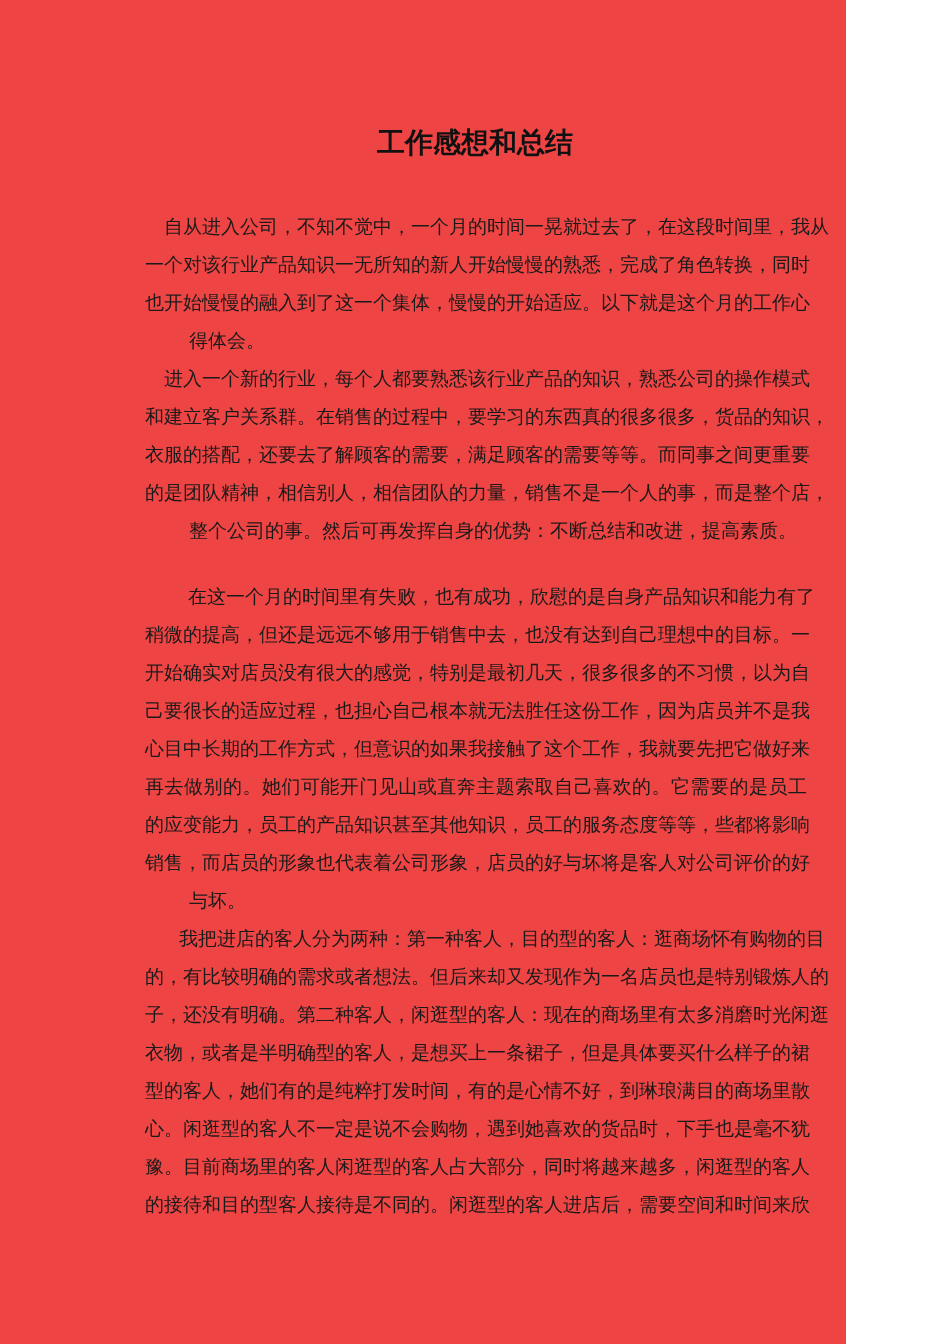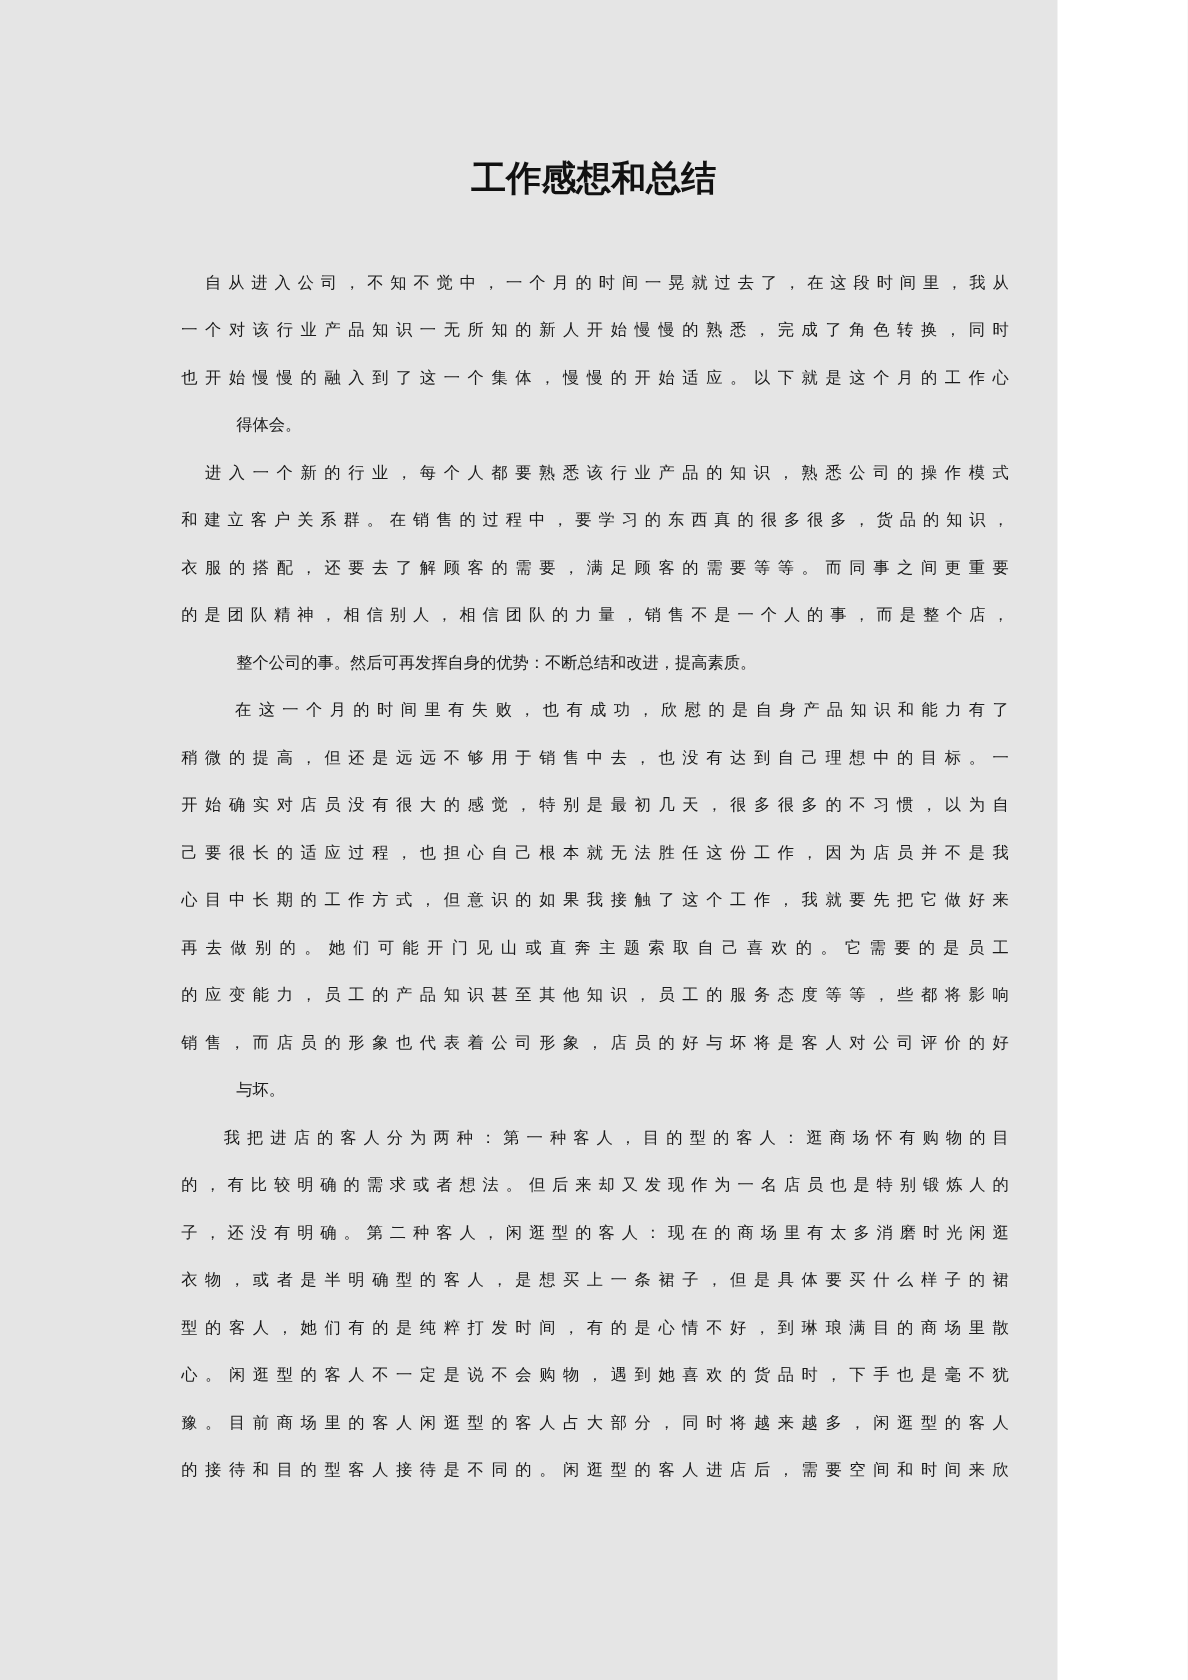--- a/index.html
+++ b/index.html
@@ -1,33 +1,33 @@
 <!DOCTYPE html>
 <html><head>
 <meta charset="utf-8">
 <style>
   html, body { margin: 0; padding: 0; background: #ffffff; }
   body { width: 950px; height: 1344px; position: relative; overflow: hidden; }
-  .page { position: absolute; left: 0; top: 0; width: 846px; height: 1344px; background: #e5e5e5; }
+  .page { position: absolute; left: 0; top: 0; width: 846px; height: 1344px; background: #ef4444; }
   .title {
     position: absolute; left: 0; width: 950px; top: 124px;
     text-align: center; font-family: "DejaVu Sans", "Liberation Sans", sans-serif;
     font-weight: bold; font-size: 28px; line-height: 38px; color: #111111;
   }
   .body {
     position: absolute; left: 145px; width: 662px; top: 208px;
-    font-family: Liberation Mono, monospace;
-    font-size: 13px; line-height: 38px; color: #1a1a1a;
+    font-family: Liberation Sans, sans-serif;
+    font-size: 19px; line-height: 38px; color: #1a1a1a;
   }
   .para { margin: 0; padding: 0; }
   .line { display: block; height: 38px; white-space: nowrap; overflow: visible; text-align: justify; text-align-last: justify; }
   .line.last { text-align-last: left; margin-left: 44px; }
   .ind1 { padding-left: 19px; }
   .ind2 { padding-left: 34px; }
-  .ind3 { padding-left: 43px; }
+  .ind3 { padding-left: 43px; margin-top: 28px; }
 </style>
 </head>
 <body>
 
 <div class="page">
   <div class="title">工作感想和总结</div>
 
   <div class="body">
 
     <div class="para">

